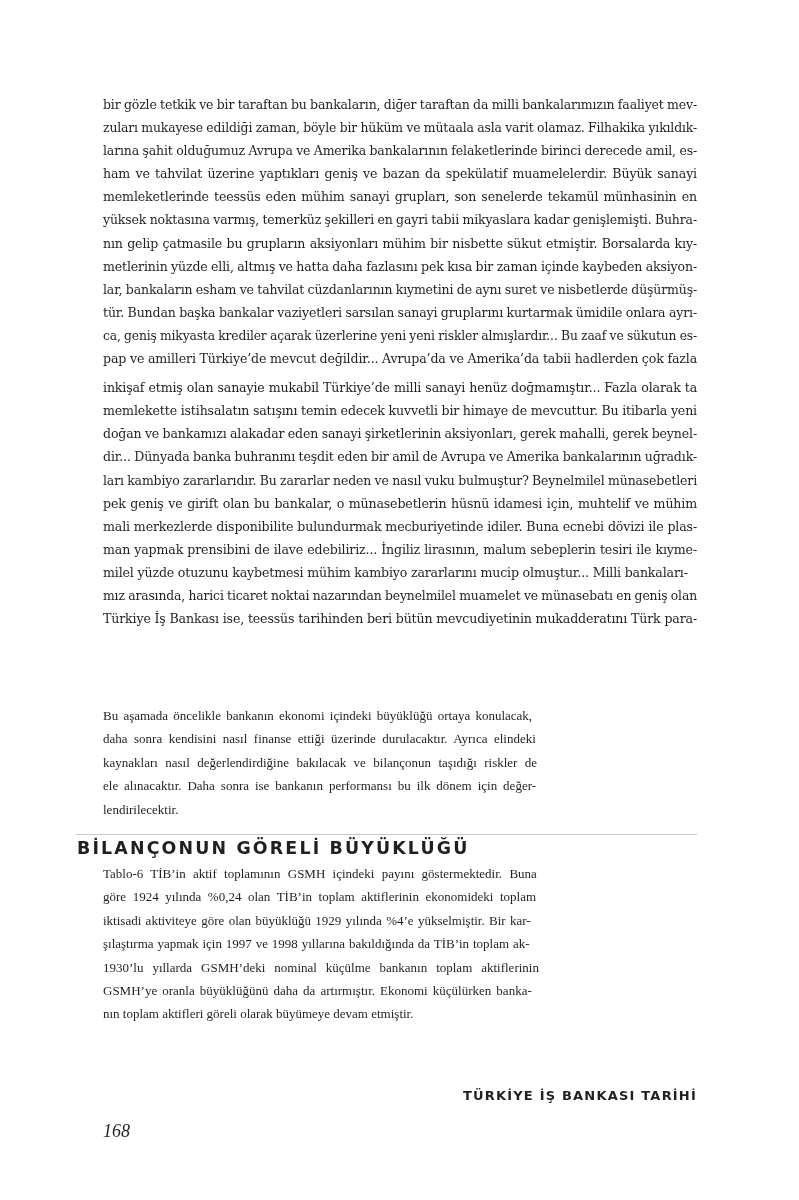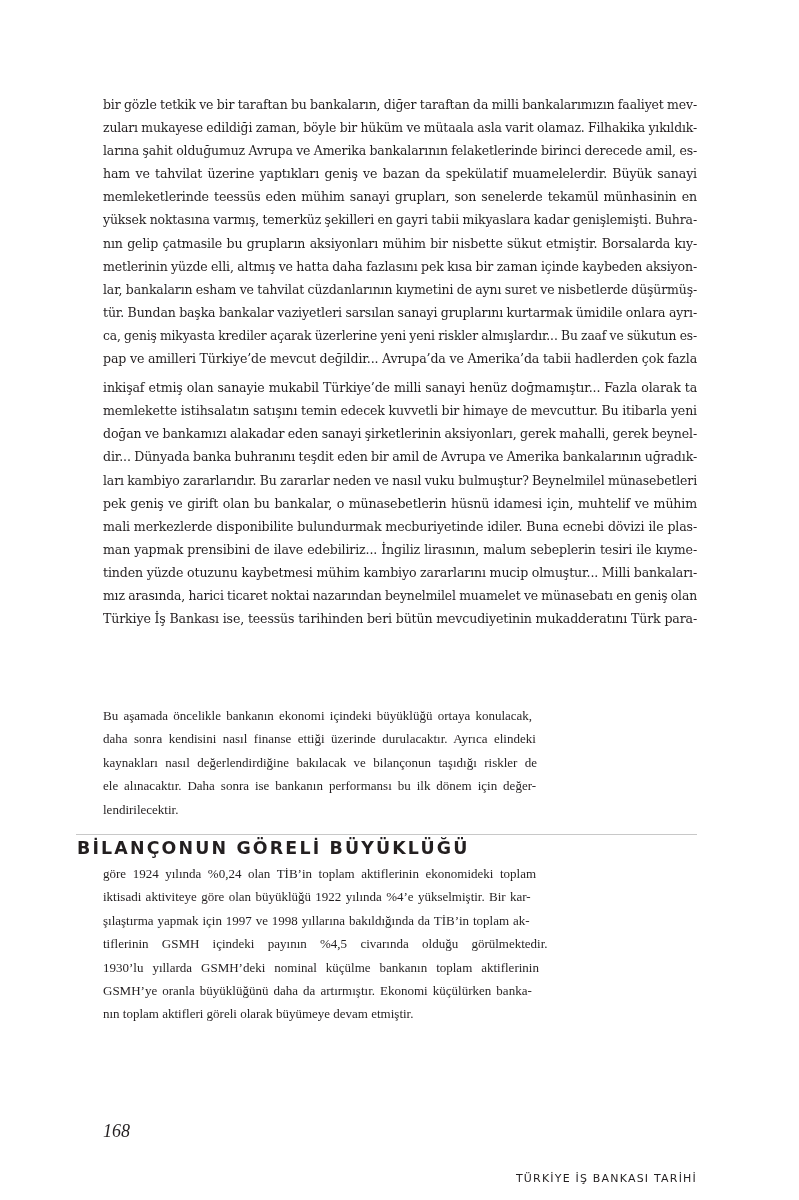--- a/index.html
+++ b/index.html
@@ -85,24 +85,24 @@
       top: 1120px;
       font-family: "Liberation Serif", serif;
       font-style: italic;
       font-size: 18px;
       line-height: 22px;
       color: #231f20;
     }
     .running-title {
       position: absolute;
       right: 102px;
-      top: 1173px;
+      top: 1090px;
       font-family: "DejaVu Sans", sans-serif;
-      font-weight: normal;
-      font-size: 11px;
+      font-weight: bold;
+      font-size: 13px;
       letter-spacing: 1.2px;
       line-height: 12px;
       color: #231f20;
       white-space: nowrap;
     }
   </style>
 </head>
 <body>
 
 <div class="quote">
@@ -119,41 +119,41 @@
   <span class="line" style="white-space: nowrap; display: block; transform: scaleX(0.977275); transform-origin: left center; width: 607.812px;">ca, geniş mikyasta krediler açarak üzerlerine yeni yeni riskler almışlardır... Bu zaaf ve sükutun es-</span>
   <span class="line" style="white-space: nowrap; word-spacing: calc(-0.108333px); text-align: left; text-align-last: left;">pap ve amilleri Türkiye’de mevcut değildir... Avrupa’da ve Amerika’da tabii hadlerden çok fazla</span>
   <span class="line" style="white-space: nowrap; word-spacing: calc(0.240625px); text-align: left; text-align-last: left; margin-top: 6px;">inkişaf etmiş olan sanayie mukabil Türkiye’de milli sanayi henüz doğmamıştır... Fazla olarak ta</span>
   <span class="line" style="white-space: nowrap; word-spacing: calc(-0.17474px); text-align: left; text-align-last: left;">memlekette istihsalatın satışını temin edecek kuvvetli bir himaye de mevcuttur. Bu itibarla yeni</span>
   <span class="line" style="white-space: nowrap; display: block; transform: scaleX(0.997219); transform-origin: left center; width: 595.656px;">doğan ve bankamızı alakadar eden sanayi şirketlerinin aksiyonları, gerek mahalli, gerek beynel-</span>
   <span class="line" style="white-space: nowrap; display: block; transform: scaleX(0.998319); transform-origin: left center; width: 595px;">dir... Dünyada banka buhranını teşdit eden bir amil de Avrupa ve Amerika bankalarının uğradık-</span>
   <span class="line" style="white-space: nowrap; display: block; transform: scaleX(0.990697); transform-origin: left center; width: 599.578px;">ları kambiyo zararlarıdır. Bu zararlar neden ve nasıl vuku bulmuştur? Beynelmilel münasebetleri</span>
   <span class="line" style="white-space: nowrap; word-spacing: calc(0.755134px); text-align: left; text-align-last: left;">pek geniş ve girift olan bu bankalar, o münasebetlerin hüsnü idamesi için, muhtelif ve mühim</span>
   <span class="line" style="white-space: nowrap; word-spacing: calc(0.110938px); text-align: left; text-align-last: left;">mali merkezlerde disponibilite bulundurmak mecburiyetinde idiler. Buna ecnebi dövizi ile plas-</span>
   <span class="line" style="white-space: nowrap; word-spacing: calc(0.305729px); text-align: left; text-align-last: left;">man yapmak prensibini de ilave edebiliriz... İngiliz lirasının, malum sebeplerin tesiri ile kıyme-</span>
-  <span class="line" style="white-space: nowrap; word-spacing: calc(-0.109375px); text-align: left; text-align-last: left;">tinden yüzde otuzunu kaybetmesi mühim kambiyo zararlarını mucip olmuştur... Milli bankaları-</span>
+  <span class="line" style="white-space: nowrap; word-spacing: calc(-0.109375px); text-align: left; text-align-last: left;">milel yüzde otuzunu kaybetmesi mühim kambiyo zararlarını mucip olmuştur... Milli bankaları-</span>
   <span class="line" style="white-space: nowrap; display: block; transform: scaleX(0.983139); transform-origin: left center; width: 604.188px;">mız arasında, harici ticaret noktai nazarından beynelmilel muamelet ve münasebatı en geniş olan</span>
   <span class="line" style="white-space: nowrap; word-spacing: calc(-0.0392045px); text-align: left; text-align-last: left;">Türkiye İş Bankası ise, teessüs tarihinden beri bütün mevcudiyetinin mukadderatını Türk para-</span>
 </div>
 
 <div class="para" id="intro-paragraph">
   <span class="line" style="white-space: nowrap; word-spacing: calc(1.96289px); text-align: left; text-align-last: left;">Bu aşamada öncelikle bankanın ekonomi içindeki büyüklüğü ortaya konulacak,</span>
   <span class="line" style="white-space: nowrap; word-spacing: calc(3.22222px); text-align: left; text-align-last: left;">daha sonra kendisini nasıl finanse ettiği üzerinde durulacaktır. Ayrıca elindeki</span>
   <span class="line" style="white-space: nowrap; word-spacing: calc(4.17578px); text-align: left; text-align-last: left;">kaynakları nasıl değerlendirdiğine bakılacak ve bilançonun taşıdığı riskler de</span>
   <span class="line" style="white-space: nowrap; word-spacing: calc(2.70312px); text-align: center; text-align-last: left;">ele alınacaktır. Daha sonra ise bankanın performansı bu ilk dönem için değer-</span>
   <span class="line last" style="white-space: nowrap;">lendirilecektir.</span>
 </div>
 
 <div class="rule"></div>
 
 <div class="section-heading">BİLANÇONUN GÖRELİ BÜYÜKLÜĞÜ</div>
 
 <div class="para" id="section-paragraph">
+  <span class="line" style="white-space: nowrap; word-spacing: calc(4.04883px); text-align: left; text-align-last: left;">Tablo-6 TİB’in aktif toplamının GSMH içindeki payını göstermektedir. Buna</span>
   <span class="line" style="white-space: nowrap; word-spacing: calc(3.28993px); text-align: center; text-align-last: left;">göre 1924 yılında %0,24 olan TİB’in toplam aktiflerinin ekonomideki toplam</span>
-  <span class="line" style="white-space: nowrap; word-spacing: calc(1.09375px); text-align: left; text-align-last: left;">iktisadi aktiviteye göre olan büyüklüğü 1922 yılında %4’e yükselmiştir. Bir kar-</span>
+  <span class="line" style="white-space: nowrap; word-spacing: calc(1.09375px); text-align: left; text-align-last: left;">iktisadi aktiviteye göre olan büyüklüğü 1929 yılında %4’e yükselmiştir. Bir kar-</span>
   <span class="line" style="white-space: nowrap; word-spacing: calc(0.627841px); text-align: right; text-align-last: left;">şılaştırma yapmak için 1997 ve 1998 yıllarına bakıldığında da TİB’in toplam ak-</span>
-  <span class="line" style="white-space: nowrap; word-spacing: calc(10.0268px); text-align: left; text-align-last: left;">tiflerinin GSMH içindeki payının %4,5 civarında olduğu görülmektedir.</span>
   <span class="line" style="white-space: nowrap; word-spacing: calc(5.69866px); text-align: left; text-align-last: left;">1930’lu yıllarda GSMH’deki nominal küçülme bankanın toplam aktiflerinin</span>
   <span class="line" style="white-space: nowrap; word-spacing: calc(1.83008px); text-align: left; text-align-last: left;">GSMH’ye oranla büyüklüğünü daha da artırmıştır. Ekonomi küçülürken banka-</span>
   <span class="line last" style="white-space: nowrap;">nın toplam aktifleri göreli olarak büyümeye devam etmiştir.</span>
 </div>
 
 <div class="page-number">168</div>
 <div class="running-title">TÜRKİYE İŞ BANKASI TARİHİ</div>
 
 </body></html>

